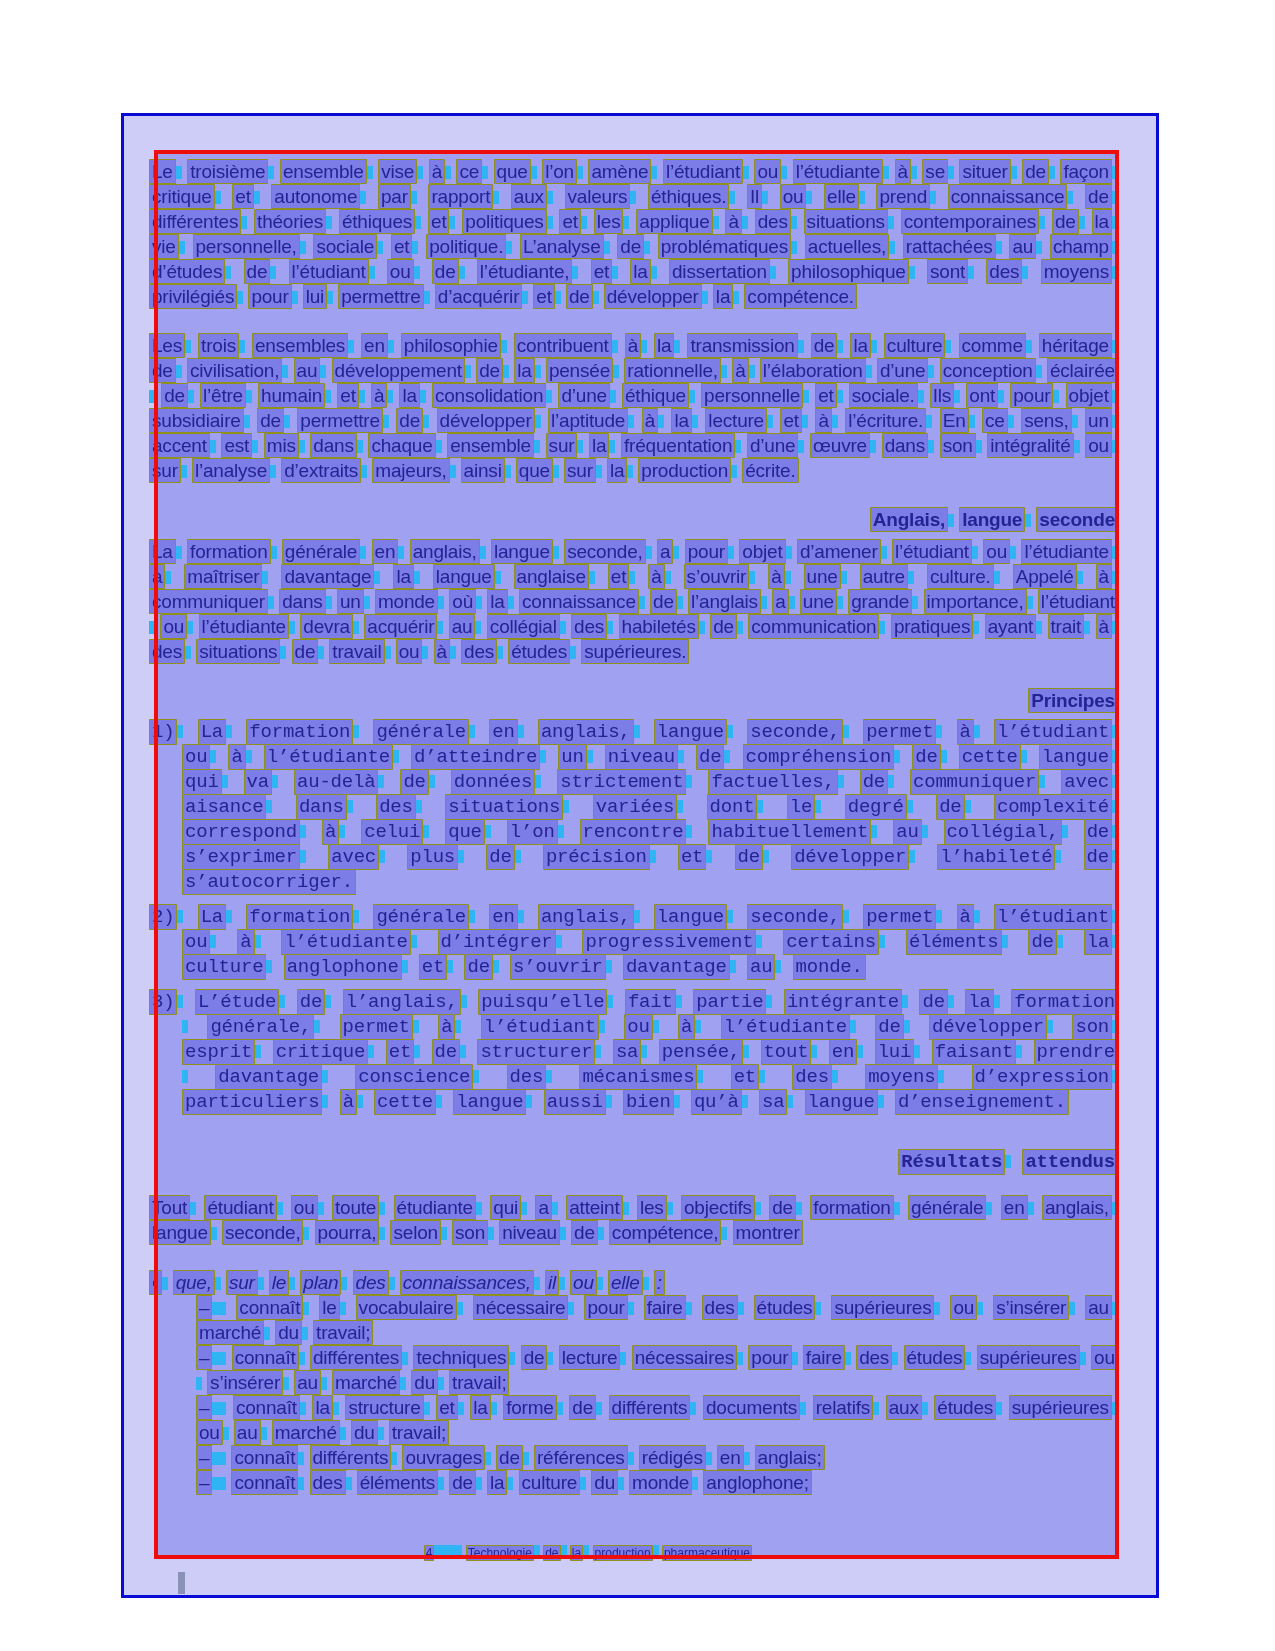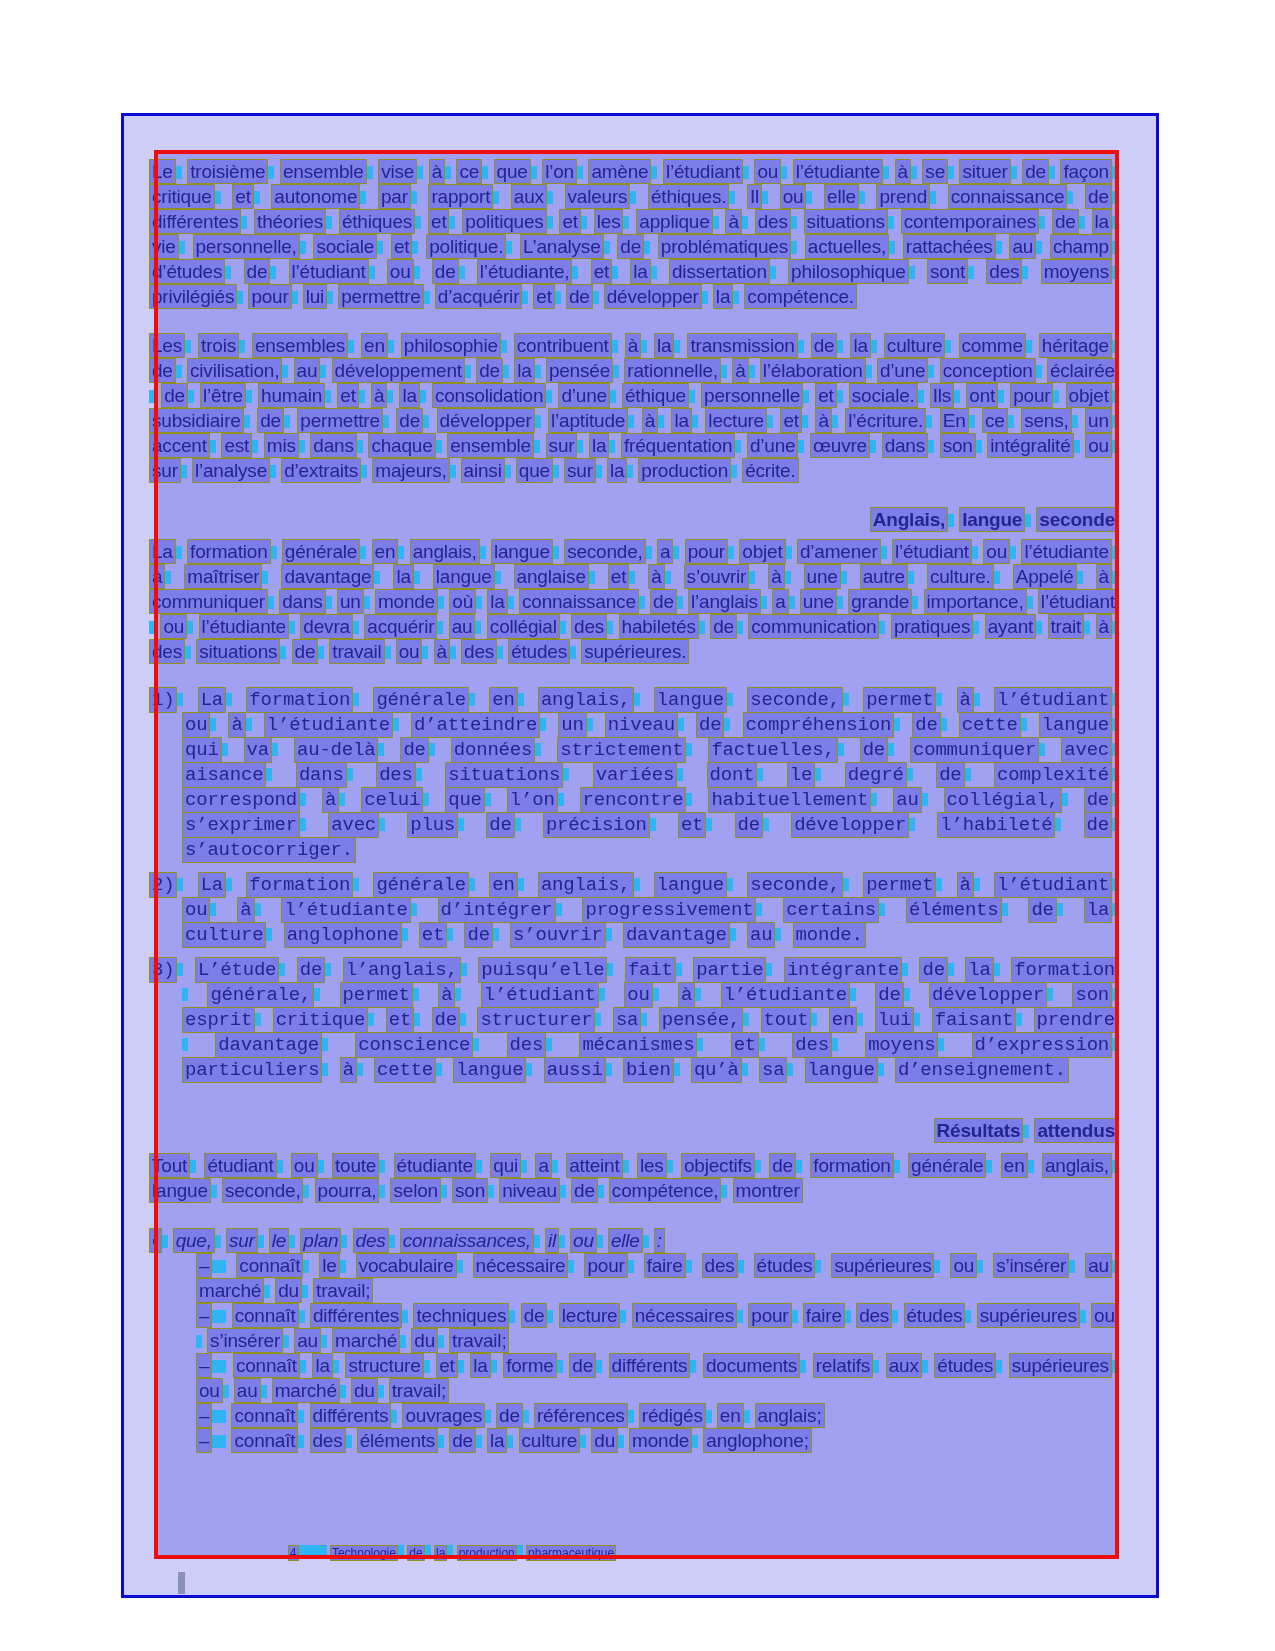--- a/index.html
+++ b/index.html
@@ -11,49 +11,50 @@
         background:var(--block-fill);z-index:0;}
   .region-border{position:absolute;left:30px;top:34px;width:957px;height:1401px;
         border:4px solid var(--red-box);z-index:5;pointer-events:none;}
   .content{position:absolute;left:25px;top:43px;width:969px;z-index:2;
         color:var(--text);font-size:19px;line-height:25px;letter-spacing:-0.2px;}
   .block{text-align:justify;margin:0 0 24px 0;}
   .h{text-align:right;margin:0 0 7px 0;}
   .h .w{font-weight:bold;}
   .mt-sm{margin-top:8px;}
   .mt-lg{margin-top:35px;margin-bottom:10px;}
-  .mb-sm{margin-bottom:10px;}
+  .mb-sm{margin-bottom:20px;font-family:Liberation Mono, monospace;}
   .mb-0{margin-bottom:16px;}
   .mt-25{margin-top:25px;font-style:italic;}
   .num{padding-left:33px;text-indent:-33px;margin-bottom:10px;font-family:Liberation Mono, monospace;}
   .dash{margin-left:47px;margin-bottom:0;border-radius:6px;}
   .bullet{margin-bottom:0;text-align:left;}
   .w{padding:1px 2px;border:1px solid var(--word-border);background:var(--word-fill);
      border-radius:1px;}
   .sp{display:inline-block;width:6px;height:13px;background:var(--space-marker);
       vertical-align:-1px;}
   .sp.wide{width:14px;}
   .sp.xwide{width:28px;}
   .footer{position:absolute;left:28px;top:1429px;z-index:2;color:var(--text);
-      font-size:12px;line-height:15px;width:600px;text-align:center;}
+      font-size:12px;line-height:15px;width:600px;text-align:right;}
   .footer .w{padding:0 1px;}
   .graybar{position:absolute;left:54px;top:1456px;width:7px;height:22px;
       background:var(--gray-bar);z-index:3;}
 </style>
 </head>
 <body>
 
 <div class="canvas" style="--page-bg: #cdcdf8; --page-border: #0a0ad6; --block-fill: #a1a1f1; --word-fill: #7d7de8; --word-border: #90901c; --space-marker: #2fb5f3; --red-box: #ee0d0d; --text: #232394; --gray-bar: #8a92b8;">
   <div class="page">
     <div class="region-fill"></div>
     <div class="content">
         <div class="block p"><span class="w">Le</span><span class="sp"></span> <span class="w">troisième</span><span class="sp"></span> <span class="w">ensemble</span><span class="sp"></span> <span class="w">vise</span><span class="sp"></span> <span class="w">à</span><span class="sp"></span> <span class="w">ce</span><span class="sp"></span> <span class="w">que</span><span class="sp"></span> <span class="w">l’on</span><span class="sp"></span> <span class="w">amène</span><span class="sp"></span> <span class="w">l’étudiant</span><span class="sp"></span> <span class="w">ou</span><span class="sp"></span> <span class="w">l’étudiante</span><span class="sp"></span> <span class="w">à</span><span class="sp"></span> <span class="w">se</span><span class="sp"></span> <span class="w">situer</span><span class="sp"></span> <span class="w">de</span><span class="sp"></span> <span class="w">façon</span><span class="sp"></span> <span class="w">critique</span><span class="sp"></span> <span class="w">et</span><span class="sp"></span> <span class="w">autonome</span><span class="sp"></span> <span class="w">par</span><span class="sp"></span> <span class="w">rapport</span><span class="sp"></span> <span class="w">aux</span><span class="sp"></span> <span class="w">valeurs</span><span class="sp"></span> <span class="w">éthiques.</span><span class="sp"></span> <span class="w">Il</span><span class="sp"></span> <span class="w">ou</span><span class="sp"></span> <span class="w">elle</span><span class="sp"></span> <span class="w">prend</span><span class="sp"></span> <span class="w">connaissance</span><span class="sp"></span> <span class="w">de</span><span class="sp"></span> <span class="w">différentes</span><span class="sp"></span> <span class="w">théories</span><span class="sp"></span> <span class="w">éthiques</span><span class="sp"></span> <span class="w">et</span><span class="sp"></span> <span class="w">politiques</span><span class="sp"></span> <span class="w">et</span><span class="sp"></span> <span class="w">les</span><span class="sp"></span> <span class="w">applique</span><span class="sp"></span> <span class="w">à</span><span class="sp"></span> <span class="w">des</span><span class="sp"></span> <span class="w">situations</span><span class="sp"></span> <span class="w">contemporaines</span><span class="sp"></span> <span class="w">de</span><span class="sp"></span> <span class="w">la</span><span class="sp"></span> <span class="w">vie</span><span class="sp"></span> <span class="w">personnelle,</span><span class="sp"></span> <span class="w">sociale</span><span class="sp"></span> <span class="w">et</span><span class="sp"></span> <span class="w">politique.</span><span class="sp"></span> <span class="w">L’analyse</span><span class="sp"></span> <span class="w">de</span><span class="sp"></span> <span class="w">problématiques</span><span class="sp"></span> <span class="w">actuelles,</span><span class="sp"></span> <span class="w">rattachées</span><span class="sp"></span> <span class="w">au</span><span class="sp"></span> <span class="w">champ</span><span class="sp"></span> <span class="w">d’études</span><span class="sp"></span> <span class="w">de</span><span class="sp"></span> <span class="w">l’étudiant</span><span class="sp"></span> <span class="w">ou</span><span class="sp"></span> <span class="w">de</span><span class="sp"></span> <span class="w">l’étudiante,</span><span class="sp"></span> <span class="w">et</span><span class="sp"></span> <span class="w">la</span><span class="sp"></span> <span class="w">dissertation</span><span class="sp"></span> <span class="w">philosophique</span><span class="sp"></span> <span class="w">sont</span><span class="sp"></span> <span class="w">des</span><span class="sp"></span> <span class="w">moyens</span><span class="sp"></span> <span class="w">privilégiés</span><span class="sp"></span> <span class="w">pour</span><span class="sp"></span> <span class="w">lui</span><span class="sp"></span> <span class="w">permettre</span><span class="sp"></span> <span class="w">d’acquérir</span><span class="sp"></span> <span class="w">et</span><span class="sp"></span> <span class="w">de</span><span class="sp"></span> <span class="w">développer</span><span class="sp"></span> <span class="w">la</span><span class="sp"></span> <span class="w">compétence.</span></div>
         <div class="block p"><span class="w">Les</span><span class="sp"></span> <span class="w">trois</span><span class="sp"></span> <span class="w">ensembles</span><span class="sp"></span> <span class="w">en</span><span class="sp"></span> <span class="w">philosophie</span><span class="sp"></span> <span class="w">contribuent</span><span class="sp"></span> <span class="w">à</span><span class="sp"></span> <span class="w">la</span><span class="sp"></span> <span class="w">transmission</span><span class="sp"></span> <span class="w">de</span><span class="sp"></span> <span class="w">la</span><span class="sp"></span> <span class="w">culture</span><span class="sp"></span> <span class="w">comme</span><span class="sp"></span> <span class="w">héritage</span><span class="sp"></span> <span class="w">de</span><span class="sp"></span> <span class="w">civilisation,</span><span class="sp"></span> <span class="w">au</span><span class="sp"></span> <span class="w">développement</span><span class="sp"></span> <span class="w">de</span><span class="sp"></span> <span class="w">la</span><span class="sp"></span> <span class="w">pensée</span><span class="sp"></span> <span class="w">rationnelle,</span><span class="sp"></span> <span class="w">à</span><span class="sp"></span> <span class="w">l’élaboration</span><span class="sp"></span> <span class="w">d’une</span><span class="sp"></span> <span class="w">conception</span><span class="sp"></span> <span class="w">éclairée</span><span class="sp"></span> <span class="w">de</span><span class="sp"></span> <span class="w">l’être</span><span class="sp"></span> <span class="w">humain</span><span class="sp"></span> <span class="w">et</span><span class="sp"></span> <span class="w">à</span><span class="sp"></span> <span class="w">la</span><span class="sp"></span> <span class="w">consolidation</span><span class="sp"></span> <span class="w">d’une</span><span class="sp"></span> <span class="w">éthique</span><span class="sp"></span> <span class="w">personnelle</span><span class="sp"></span> <span class="w">et</span><span class="sp"></span> <span class="w">sociale.</span><span class="sp"></span> <span class="w">Ils</span><span class="sp"></span> <span class="w">ont</span><span class="sp"></span> <span class="w">pour</span><span class="sp"></span> <span class="w">objet</span><span class="sp"></span> <span class="w">subsidiaire</span><span class="sp"></span> <span class="w">de</span><span class="sp"></span> <span class="w">permettre</span><span class="sp"></span> <span class="w">de</span><span class="sp"></span> <span class="w">développer</span><span class="sp"></span> <span class="w">l’aptitude</span><span class="sp"></span> <span class="w">à</span><span class="sp"></span> <span class="w">la</span><span class="sp"></span> <span class="w">lecture</span><span class="sp"></span> <span class="w">et</span><span class="sp"></span> <span class="w">à</span><span class="sp"></span> <span class="w">l’écriture.</span><span class="sp"></span> <span class="w">En</span><span class="sp"></span> <span class="w">ce</span><span class="sp"></span> <span class="w">sens,</span><span class="sp"></span> <span class="w">un</span><span class="sp"></span> <span class="w">accent</span><span class="sp"></span> <span class="w">est</span><span class="sp"></span> <span class="w">mis</span><span class="sp"></span> <span class="w">dans</span><span class="sp"></span> <span class="w">chaque</span><span class="sp"></span> <span class="w">ensemble</span><span class="sp"></span> <span class="w">sur</span><span class="sp"></span> <span class="w">la</span><span class="sp"></span> <span class="w">fréquentation</span><span class="sp"></span> <span class="w">d’une</span><span class="sp"></span> <span class="w">œuvre</span><span class="sp"></span> <span class="w">dans</span><span class="sp"></span> <span class="w">son</span><span class="sp"></span> <span class="w">intégralité</span><span class="sp"></span> <span class="w">ou</span><span class="sp"></span> <span class="w">sur</span><span class="sp"></span> <span class="w">l’analyse</span><span class="sp"></span> <span class="w">d’extraits</span><span class="sp"></span> <span class="w">majeurs,</span><span class="sp"></span> <span class="w">ainsi</span><span class="sp"></span> <span class="w">que</span><span class="sp"></span> <span class="w">sur</span><span class="sp"></span> <span class="w">la</span><span class="sp"></span> <span class="w">production</span><span class="sp"></span> <span class="w">écrite.</span></div>
         <div class="block h"><span class="w">Anglais,</span><span class="sp"></span> <span class="w">langue</span><span class="sp"></span> <span class="w">seconde</span></div>
         <div class="block p"><span class="w">La</span><span class="sp"></span> <span class="w">formation</span><span class="sp"></span> <span class="w">générale</span><span class="sp"></span> <span class="w">en</span><span class="sp"></span> <span class="w">anglais,</span><span class="sp"></span> <span class="w">langue</span><span class="sp"></span> <span class="w">seconde,</span><span class="sp"></span> <span class="w">a</span><span class="sp"></span> <span class="w">pour</span><span class="sp"></span> <span class="w">objet</span><span class="sp"></span> <span class="w">d’amener</span><span class="sp"></span> <span class="w">l’étudiant</span><span class="sp"></span> <span class="w">ou</span><span class="sp"></span> <span class="w">l’étudiante</span><span class="sp"></span> <span class="w">à</span><span class="sp"></span> <span class="w">maîtriser</span><span class="sp"></span> <span class="w">davantage</span><span class="sp"></span> <span class="w">la</span><span class="sp"></span> <span class="w">langue</span><span class="sp"></span> <span class="w">anglaise</span><span class="sp"></span> <span class="w">et</span><span class="sp"></span> <span class="w">à</span><span class="sp"></span> <span class="w">s’ouvrir</span><span class="sp"></span> <span class="w">à</span><span class="sp"></span> <span class="w">une</span><span class="sp"></span> <span class="w">autre</span><span class="sp"></span> <span class="w">culture.</span><span class="sp"></span> <span class="w">Appelé</span><span class="sp"></span> <span class="w">à</span><span class="sp"></span> <span class="w">communiquer</span><span class="sp"></span> <span class="w">dans</span><span class="sp"></span> <span class="w">un</span><span class="sp"></span> <span class="w">monde</span><span class="sp"></span> <span class="w">où</span><span class="sp"></span> <span class="w">la</span><span class="sp"></span> <span class="w">connaissance</span><span class="sp"></span> <span class="w">de</span><span class="sp"></span> <span class="w">l’anglais</span><span class="sp"></span> <span class="w">a</span><span class="sp"></span> <span class="w">une</span><span class="sp"></span> <span class="w">grande</span><span class="sp"></span> <span class="w">importance,</span><span class="sp"></span> <span class="w">l’étudiant</span><span class="sp"></span> <span class="w">ou</span><span class="sp"></span> <span class="w">l’étudiante</span><span class="sp"></span> <span class="w">devra</span><span class="sp"></span> <span class="w">acquérir</span><span class="sp"></span> <span class="w">au</span><span class="sp"></span> <span class="w">collégial</span><span class="sp"></span> <span class="w">des</span><span class="sp"></span> <span class="w">habiletés</span><span class="sp"></span> <span class="w">de</span><span class="sp"></span> <span class="w">communication</span><span class="sp"></span> <span class="w">pratiques</span><span class="sp"></span> <span class="w">ayant</span><span class="sp"></span> <span class="w">trait</span><span class="sp"></span> <span class="w">à</span><span class="sp"></span> <span class="w">des</span><span class="sp"></span> <span class="w">situations</span><span class="sp"></span> <span class="w">de</span><span class="sp"></span> <span class="w">travail</span><span class="sp"></span> <span class="w">ou</span><span class="sp"></span> <span class="w">à</span><span class="sp"></span> <span class="w">des</span><span class="sp"></span> <span class="w">études</span><span class="sp"></span> <span class="w">supérieures.</span></div>
+        <div class="block h mt-sm"><span class="w">Principes</span></div>
         <div class="block num"><span class="w">1)</span><span class="sp"></span> <span class="w">La</span><span class="sp"></span> <span class="w">formation</span><span class="sp"></span> <span class="w">générale</span><span class="sp"></span> <span class="w">en</span><span class="sp"></span> <span class="w">anglais,</span><span class="sp"></span> <span class="w">langue</span><span class="sp"></span> <span class="w">seconde,</span><span class="sp"></span> <span class="w">permet</span><span class="sp"></span> <span class="w">à</span><span class="sp"></span> <span class="w">l’étudiant</span><span class="sp"></span> <span class="w">ou</span><span class="sp"></span> <span class="w">à</span><span class="sp"></span> <span class="w">l’étudiante</span><span class="sp"></span> <span class="w">d’atteindre</span><span class="sp"></span> <span class="w">un</span><span class="sp"></span> <span class="w">niveau</span><span class="sp"></span> <span class="w">de</span><span class="sp"></span> <span class="w">compréhension</span><span class="sp"></span> <span class="w">de</span><span class="sp"></span> <span class="w">cette</span><span class="sp"></span> <span class="w">langue</span><span class="sp"></span> <span class="w">qui</span><span class="sp"></span> <span class="w">va</span><span class="sp"></span> <span class="w">au-delà</span><span class="sp"></span> <span class="w">de</span><span class="sp"></span> <span class="w">données</span><span class="sp"></span> <span class="w">strictement</span><span class="sp"></span> <span class="w">factuelles,</span><span class="sp"></span> <span class="w">de</span><span class="sp"></span> <span class="w">communiquer</span><span class="sp"></span> <span class="w">avec</span><span class="sp"></span> <span class="w">aisance</span><span class="sp"></span> <span class="w">dans</span><span class="sp"></span> <span class="w">des</span><span class="sp"></span> <span class="w">situations</span><span class="sp"></span> <span class="w">variées</span><span class="sp"></span> <span class="w">dont</span><span class="sp"></span> <span class="w">le</span><span class="sp"></span> <span class="w">degré</span><span class="sp"></span> <span class="w">de</span><span class="sp"></span> <span class="w">complexité</span><span class="sp"></span> <span class="w">correspond</span><span class="sp"></span> <span class="w">à</span><span class="sp"></span> <span class="w">celui</span><span class="sp"></span> <span class="w">que</span><span class="sp"></span> <span class="w">l’on</span><span class="sp"></span> <span class="w">rencontre</span><span class="sp"></span> <span class="w">habituellement</span><span class="sp"></span> <span class="w">au</span><span class="sp"></span> <span class="w">collégial,</span><span class="sp"></span> <span class="w">de</span><span class="sp"></span> <span class="w">s’exprimer</span><span class="sp"></span> <span class="w">avec</span><span class="sp"></span> <span class="w">plus</span><span class="sp"></span> <span class="w">de</span><span class="sp"></span> <span class="w">précision</span><span class="sp"></span> <span class="w">et</span><span class="sp"></span> <span class="w">de</span><span class="sp"></span> <span class="w">développer</span><span class="sp"></span> <span class="w">l’habileté</span><span class="sp"></span> <span class="w">de</span><span class="sp"></span> <span class="w">s’autocorriger.</span></div>
         <div class="block num"><span class="w">2)</span><span class="sp"></span> <span class="w">La</span><span class="sp"></span> <span class="w">formation</span><span class="sp"></span> <span class="w">générale</span><span class="sp"></span> <span class="w">en</span><span class="sp"></span> <span class="w">anglais,</span><span class="sp"></span> <span class="w">langue</span><span class="sp"></span> <span class="w">seconde,</span><span class="sp"></span> <span class="w">permet</span><span class="sp"></span> <span class="w">à</span><span class="sp"></span> <span class="w">l’étudiant</span><span class="sp"></span> <span class="w">ou</span><span class="sp"></span> <span class="w">à</span><span class="sp"></span> <span class="w">l’étudiante</span><span class="sp"></span> <span class="w">d’intégrer</span><span class="sp"></span> <span class="w">progressivement</span><span class="sp"></span> <span class="w">certains</span><span class="sp"></span> <span class="w">éléments</span><span class="sp"></span> <span class="w">de</span><span class="sp"></span> <span class="w">la</span><span class="sp"></span> <span class="w">culture</span><span class="sp"></span> <span class="w">anglophone</span><span class="sp"></span> <span class="w">et</span><span class="sp"></span> <span class="w">de</span><span class="sp"></span> <span class="w">s’ouvrir</span><span class="sp"></span> <span class="w">davantage</span><span class="sp"></span> <span class="w">au</span><span class="sp"></span> <span class="w">monde.</span></div>
         <div class="block num mb-0"><span class="w">3)</span><span class="sp"></span> <span class="w">L’étude</span><span class="sp"></span> <span class="w">de</span><span class="sp"></span> <span class="w">l’anglais,</span><span class="sp"></span> <span class="w">puisqu’elle</span><span class="sp"></span> <span class="w">fait</span><span class="sp"></span> <span class="w">partie</span><span class="sp"></span> <span class="w">intégrante</span><span class="sp"></span> <span class="w">de</span><span class="sp"></span> <span class="w">la</span><span class="sp"></span> <span class="w">formation</span><span class="sp"></span> <span class="w">générale,</span><span class="sp"></span> <span class="w">permet</span><span class="sp"></span> <span class="w">à</span><span class="sp"></span> <span class="w">l’étudiant</span><span class="sp"></span> <span class="w">ou</span><span class="sp"></span> <span class="w">à</span><span class="sp"></span> <span class="w">l’étudiante</span><span class="sp"></span> <span class="w">de</span><span class="sp"></span> <span class="w">développer</span><span class="sp"></span> <span class="w">son</span><span class="sp"></span> <span class="w">esprit</span><span class="sp"></span> <span class="w">critique</span><span class="sp"></span> <span class="w">et</span><span class="sp"></span> <span class="w">de</span><span class="sp"></span> <span class="w">structurer</span><span class="sp"></span> <span class="w">sa</span><span class="sp"></span> <span class="w">pensée,</span><span class="sp"></span> <span class="w">tout</span><span class="sp"></span> <span class="w">en</span><span class="sp"></span> <span class="w">lui</span><span class="sp"></span> <span class="w">faisant</span><span class="sp"></span> <span class="w">prendre</span><span class="sp"></span> <span class="w">davantage</span><span class="sp"></span> <span class="w">conscience</span><span class="sp"></span> <span class="w">des</span><span class="sp"></span> <span class="w">mécanismes</span><span class="sp"></span> <span class="w">et</span><span class="sp"></span> <span class="w">des</span><span class="sp"></span> <span class="w">moyens</span><span class="sp"></span> <span class="w">d’expression</span><span class="sp"></span> <span class="w">particuliers</span><span class="sp"></span> <span class="w">à</span><span class="sp"></span> <span class="w">cette</span><span class="sp"></span> <span class="w">langue</span><span class="sp"></span> <span class="w">aussi</span><span class="sp"></span> <span class="w">bien</span><span class="sp"></span> <span class="w">qu’à</span><span class="sp"></span> <span class="w">sa</span><span class="sp"></span> <span class="w">langue</span><span class="sp"></span> <span class="w">d’enseignement.</span></div>
         <div class="block h mt-lg mb-sm"><span class="w">Résultats</span><span class="sp"></span> <span class="w">attendus</span></div>
         <div class="block p mb-0"><span class="w">Tout</span><span class="sp"></span> <span class="w">étudiant</span><span class="sp"></span> <span class="w">ou</span><span class="sp"></span> <span class="w">toute</span><span class="sp"></span> <span class="w">étudiante</span><span class="sp"></span> <span class="w">qui</span><span class="sp"></span> <span class="w">a</span><span class="sp"></span> <span class="w">atteint</span><span class="sp"></span> <span class="w">les</span><span class="sp"></span> <span class="w">objectifs</span><span class="sp"></span> <span class="w">de</span><span class="sp"></span> <span class="w">formation</span><span class="sp"></span> <span class="w">générale</span><span class="sp"></span> <span class="w">en</span><span class="sp"></span> <span class="w">anglais,</span><span class="sp"></span> <span class="w">langue</span><span class="sp"></span> <span class="w">seconde,</span><span class="sp"></span> <span class="w">pourra,</span><span class="sp"></span> <span class="w">selon</span><span class="sp"></span> <span class="w">son</span><span class="sp"></span> <span class="w">niveau</span><span class="sp"></span> <span class="w">de</span><span class="sp"></span> <span class="w">compétence,</span><span class="sp"></span> <span class="w">montrer</span></div>
         <div class="block bullet mt-25"><span class="w">▪</span><span class="sp"></span> <span class="w">que,</span><span class="sp"></span> <span class="w">sur</span><span class="sp"></span> <span class="w">le</span><span class="sp"></span> <span class="w">plan</span><span class="sp"></span> <span class="w">des</span><span class="sp"></span> <span class="w">connaissances,</span><span class="sp"></span> <span class="w">il</span><span class="sp"></span> <span class="w">ou</span><span class="sp"></span> <span class="w">elle</span><span class="sp"></span> <span class="w">:</span></div>
         <div class="block dash"><span class="w">–</span><span class="sp wide"></span> <span class="w">connaît</span><span class="sp"></span> <span class="w">le</span><span class="sp"></span> <span class="w">vocabulaire</span><span class="sp"></span> <span class="w">nécessaire</span><span class="sp"></span> <span class="w">pour</span><span class="sp"></span> <span class="w">faire</span><span class="sp"></span> <span class="w">des</span><span class="sp"></span> <span class="w">études</span><span class="sp"></span> <span class="w">supérieures</span><span class="sp"></span> <span class="w">ou</span><span class="sp"></span> <span class="w">s’insérer</span><span class="sp"></span> <span class="w">au</span><span class="sp"></span> <span class="w">marché</span><span class="sp"></span> <span class="w">du</span><span class="sp"></span> <span class="w">travail;</span></div>
         <div class="block dash"><span class="w">–</span><span class="sp wide"></span> <span class="w">connaît</span><span class="sp"></span> <span class="w">différentes</span><span class="sp"></span> <span class="w">techniques</span><span class="sp"></span> <span class="w">de</span><span class="sp"></span> <span class="w">lecture</span><span class="sp"></span> <span class="w">nécessaires</span><span class="sp"></span> <span class="w">pour</span><span class="sp"></span> <span class="w">faire</span><span class="sp"></span> <span class="w">des</span><span class="sp"></span> <span class="w">études</span><span class="sp"></span> <span class="w">supérieures</span><span class="sp"></span> <span class="w">ou</span><span class="sp"></span> <span class="w">s’insérer</span><span class="sp"></span> <span class="w">au</span><span class="sp"></span> <span class="w">marché</span><span class="sp"></span> <span class="w">du</span><span class="sp"></span> <span class="w">travail;</span></div>
         <div class="block dash"><span class="w">–</span><span class="sp wide"></span> <span class="w">connaît</span><span class="sp"></span> <span class="w">la</span><span class="sp"></span> <span class="w">structure</span><span class="sp"></span> <span class="w">et</span><span class="sp"></span> <span class="w">la</span><span class="sp"></span> <span class="w">forme</span><span class="sp"></span> <span class="w">de</span><span class="sp"></span> <span class="w">différents</span><span class="sp"></span> <span class="w">documents</span><span class="sp"></span> <span class="w">relatifs</span><span class="sp"></span> <span class="w">aux</span><span class="sp"></span> <span class="w">études</span><span class="sp"></span> <span class="w">supérieures</span><span class="sp"></span> <span class="w">ou</span><span class="sp"></span> <span class="w">au</span><span class="sp"></span> <span class="w">marché</span><span class="sp"></span> <span class="w">du</span><span class="sp"></span> <span class="w">travail;</span></div>
         <div class="block dash"><span class="w">–</span><span class="sp wide"></span> <span class="w">connaît</span><span class="sp"></span> <span class="w">différents</span><span class="sp"></span> <span class="w">ouvrages</span><span class="sp"></span> <span class="w">de</span><span class="sp"></span> <span class="w">références</span><span class="sp"></span> <span class="w">rédigés</span><span class="sp"></span> <span class="w">en</span><span class="sp"></span> <span class="w">anglais;</span></div>

